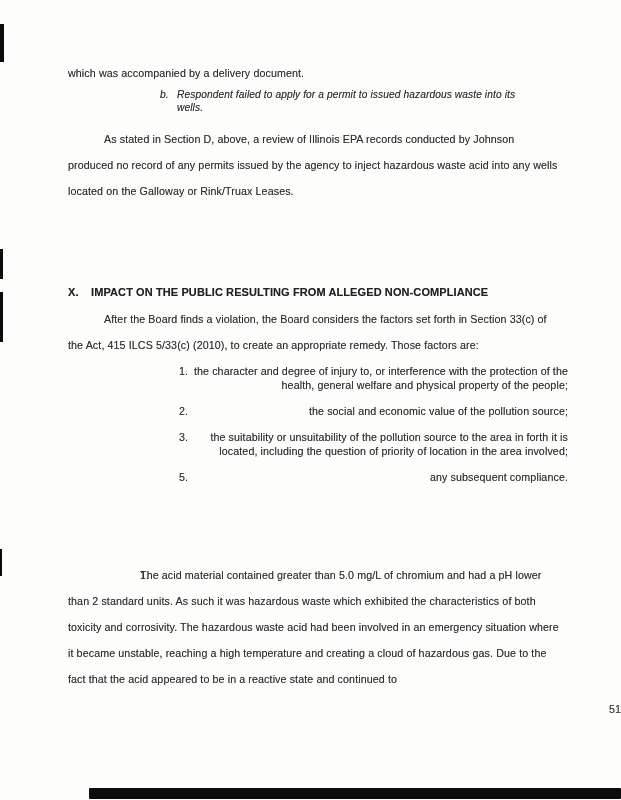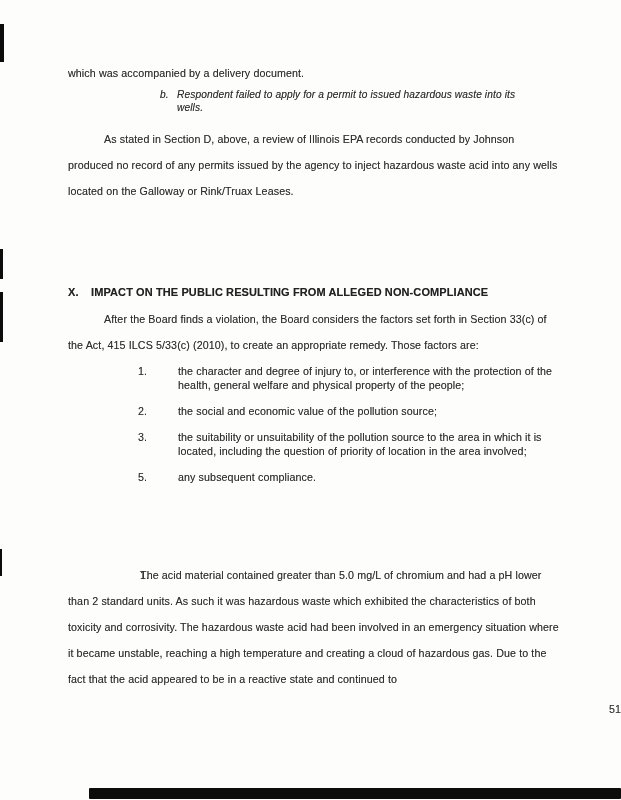--- a/index.html
+++ b/index.html
@@ -54,20 +54,21 @@
   .hnum  { display: inline-block; width: 23px; vertical-align: top; }
   .htext { display: inline-block; width: 460px; vertical-align: top; }
   .para-3 { top: 306px; }
   
   .factors {
     position: absolute;
     left: 138px;
     top: 364px;
     width: 430px;
     font-size: 10.7px;
+    text-align: right;
   }
   .factor { margin-bottom: 12px; line-height: 14px; }
   .fnum  { display: inline-block; width: 40px; vertical-align: top; }
   .ftext { display: inline-block; width: 380px; vertical-align: top; }
   .para-4 { top: 530px; }
   .para-5 { top: 562px; }
   .resp-num { display: inline-block; width: 36px; vertical-align: top; }
   
   .page-number {
     position: absolute;
@@ -97,21 +98,21 @@
   <p class="block para indent para-1"><span>As stated in Section D, above, a review of Illinois EPA records conducted by Johnson produced no record of any permits issued by the agency to inject hazardous waste acid into any wells located on the Galloway or Rink/Truax Leases.</span></p>
 
 
   <div class="block heading"><span class="hnum">X.</span><span class="htext">IMPACT ON THE PUBLIC RESULTING FROM ALLEGED NON-COMPLIANCE</span></div>
 
   <p class="block para indent para-3"><span>After the Board finds a violation, the Board considers the factors set forth in Section 33(c) of the Act, 415 ILCS 5/33(c) (2010), to create an appropriate remedy.  Those factors are:</span></p>
 
   <div class="factors">
     <div class="factor"><span class="fnum">1.</span><span class="ftext">the character and degree of injury to, or interference with the protection of the health, general welfare and physical property of the people;</span></div>
     <div class="factor"><span class="fnum">2.</span><span class="ftext">the social and economic value of the pollution source;</span></div>
-    <div class="factor"><span class="fnum">3.</span><span class="ftext">the suitability or unsuitability of the pollution source to the area in which it is located, including the question of priority of location in the area involved;</span></div>
+    <div class="factor"><span class="fnum">3.</span><span class="ftext">the suitability or unsuitability of the pollution source to the area in forth it is located, including the question of priority of location in the area involved;</span></div>
     <div class="factor"><span class="fnum">5.</span><span class="ftext">any subsequent compliance.</span></div>
   </div>
 
 
   <p class="block para indent para-5"><span class="resp-num">1.</span><span>The acid material contained greater than 5.0 mg/L of chromium and had a pH lower than 2 standard units.  As such it was hazardous waste which exhibited the characteristics of both toxicity and corrosivity.  The hazardous waste acid had been involved in an emergency situation where it became unstable, reaching a high temperature and creating a cloud of hazardous gas.  Due to the fact that the acid appeared to be in a reactive state and continued to</span></p>
 
   <div class="page-number">51</div>
 
   <div class="artifact artifact-edge-1"></div>
   <div class="artifact artifact-edge-2"></div>

